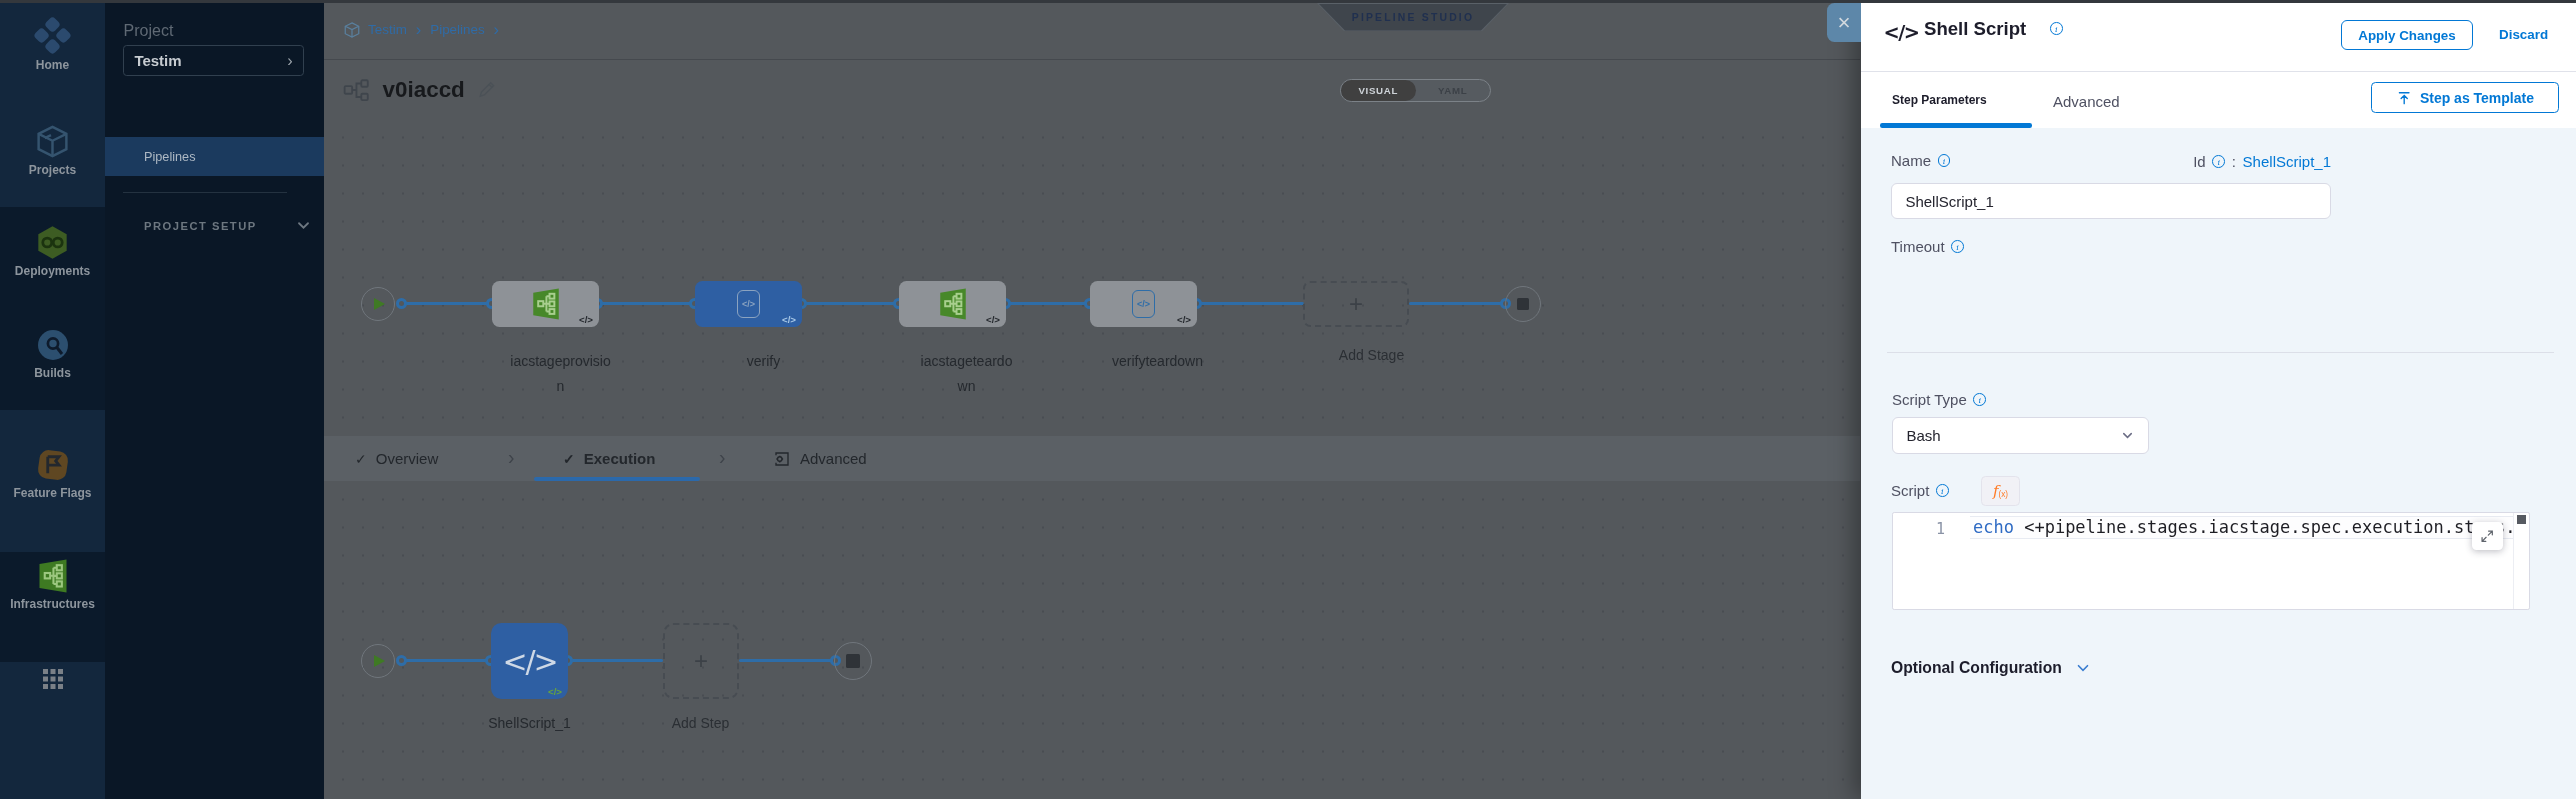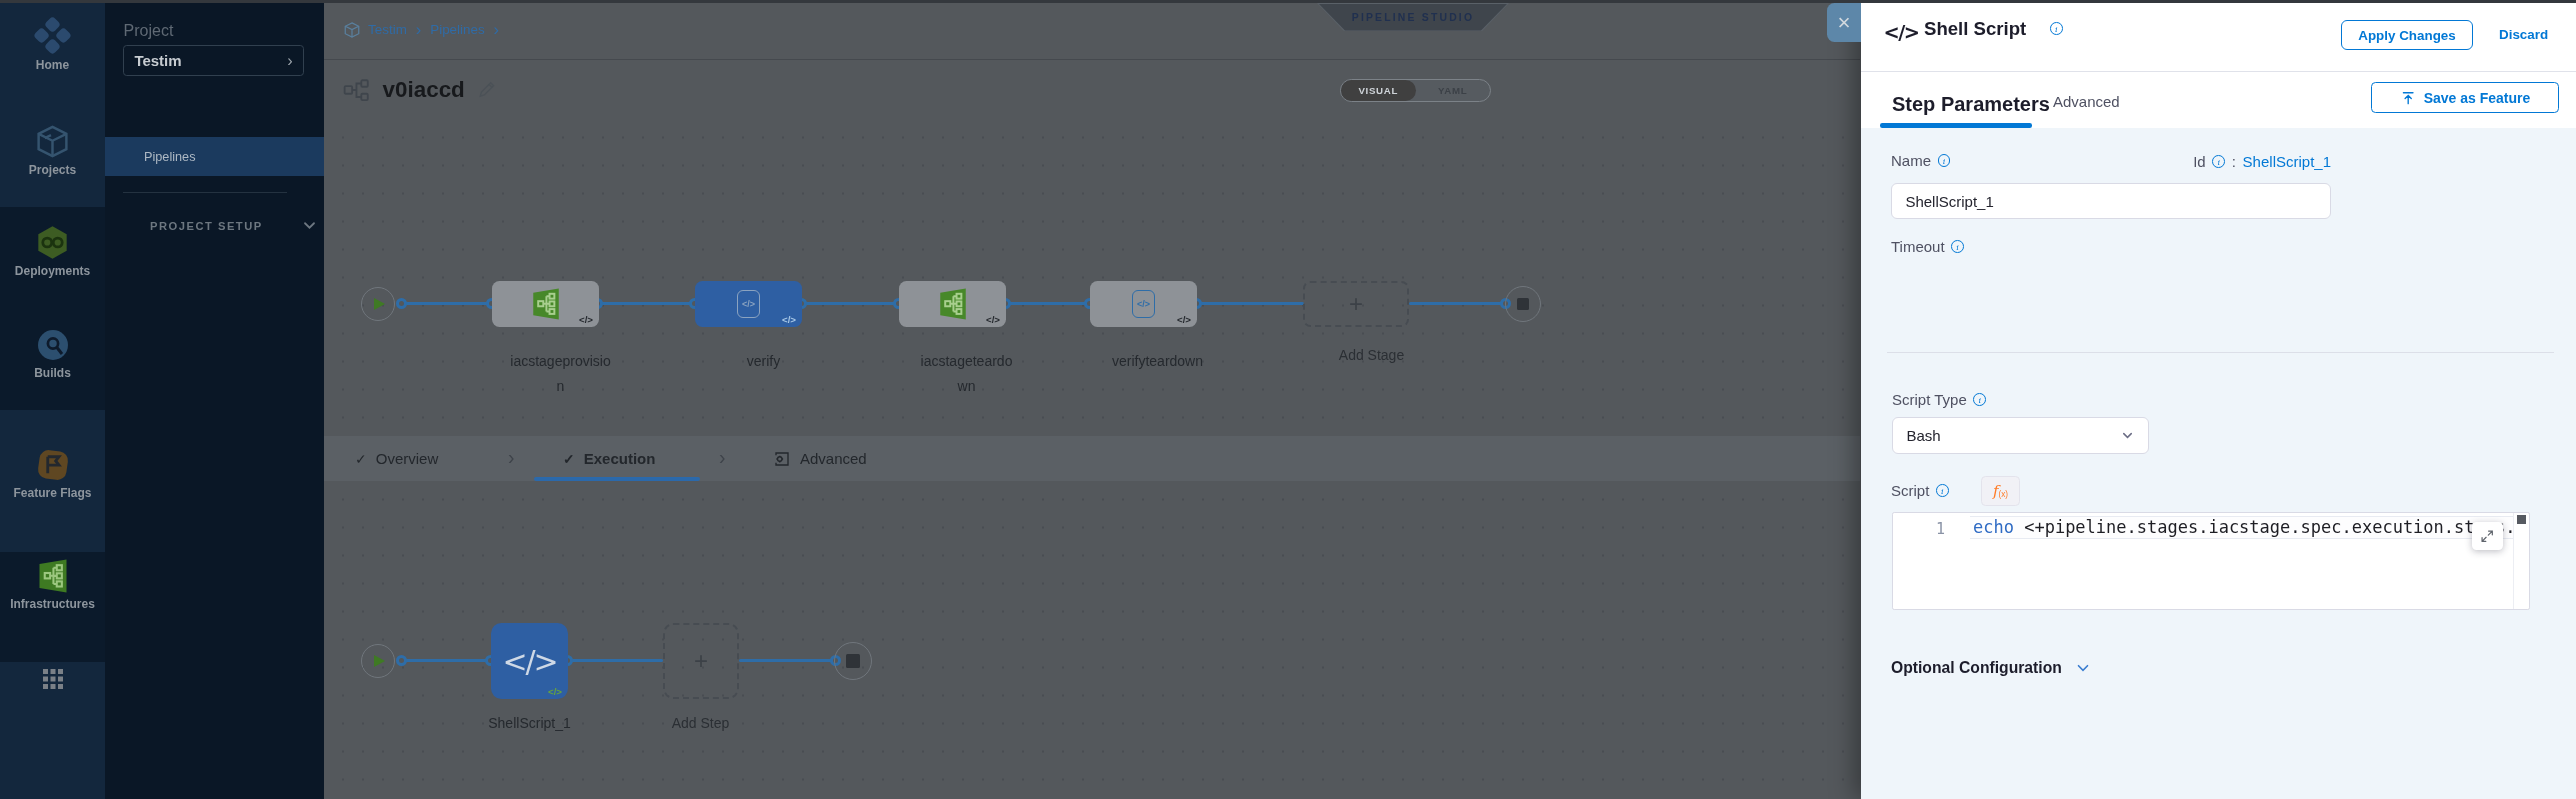--- a/index.html
+++ b/index.html
@@ -22,21 +22,21 @@
   .proj-select{position:absolute;left:18px;top:45px;width:181px;height:31px;border:0.7px solid #31404f;
                border-radius:3.7px;display:flex;align-items:center;justify-content:space-between;
                padding:0 10.4px;box-sizing:border-box;}
   .proj-select .pname{font-size:15px;font-weight:700;color:#c7ccd1;}
   .proj-select .chev{font-size:16.4px;color:#9aa2aa;line-height:1;}
   .proj-item{position:absolute;left:0;width:219px;height:39px;display:flex;align-items:center;
              padding-left:39px;box-sizing:border-box;font-size:12.7px;color:#828a92;}
   .proj-item.sel{background:#1b3a5e;color:#aeb9c4;}
   .proj-div{position:absolute;left:18px;width:164px;height:0.7px;background:#243240;}
   .proj-setup{position:absolute;left:39px;top:218px;font-size:11.2px;letter-spacing:1.5px;color:#6d7780;
-              font-weight:700;display:flex;align-items:center;gap:39px;margin-left:6px;}
+              font-weight:700;display:flex;align-items:center;gap:39px;}
 
   
   .canvas{left:324px;top:0;width:1536px;height:799px;background:#54585c;z-index:4;}
   .dotted{background-image:radial-gradient(circle,#494d52 1.2px,rgba(0,0,0,0) 1.3px);
           background-size:20px 28px;background-position:9px 4.5px;}
   .crumb-row{left:0;top:0;width:1536px;height:60px;border-bottom:0.7px solid #45494e;
              display:flex;align-items:center;padding-left:18.6px;box-sizing:border-box;gap:7.5px;}
   .crumb-txt{font-size:13.4px;color:#2f6ba6;}
   .crumb-sep{font-size:16.4px;color:#2f6ba6;line-height:1;padding:0 1.5px;}
   .title-row{left:0;top:60px;width:1536px;height:60px;display:flex;align-items:center;
@@ -104,21 +104,21 @@
   .dtitle{position:absolute;left:63px;top:18px;font-size:18.6px;font-weight:700;color:#1d1d2b;}
   .info{display:inline-flex;width:12.7px;height:12.7px;border:1.1px solid #0278d5;border-radius:50%;
         align-items:center;justify-content:center;font-size:8.2px;color:#0278d5;
         font-family:"DejaVu Serif",serif;font-style:italic;box-sizing:border-box;flex:none;}
   .dtitle-info{position:absolute;left:189px;top:22.4px;}
   .btn-outline{border:1.1px solid #0278d5;border-radius:6px;color:#0278d5;font-weight:600;
                display:flex;align-items:center;justify-content:center;box-sizing:border-box;background:#fff;}
   .apply{position:absolute;left:480px;top:20px;width:132px;height:30px;font-size:13.4px;}
   .discard{position:absolute;left:638px;top:27px;font-size:13.4px;font-weight:600;color:#0278d5;}
   .dtabs{position:absolute;left:0;top:72px;width:715px;height:57px;background:#fff;}
-  .dtab1{position:absolute;left:31px;top:21px;font-size:20px;font-weight:700;color:#1d1d2b;}
+  .dtab1{position:absolute;left:31px;top:21px;font-size:12px;font-weight:700;color:#1d1d2b;}
   .dtab2{position:absolute;left:192px;top:21px;font-size:15px;color:#4f5162;}
   .dtab-underline{position:absolute;left:18.6px;top:51px;width:152px;height:4.5px;background:#0278d5;border-radius:2.2px;}
   .savebtn{position:absolute;left:510px;top:10.4px;width:188px;height:31px;border-radius:4.5px;
            font-size:14px;gap:7.5px;}
   .dcontent{position:absolute;left:0;top:128px;width:715px;height:671px;background:#eff5fa;}
   .flabel{position:absolute;font-size:15px;color:#4f5162;display:flex;align-items:center;gap:6.7px;}
   .finput{position:absolute;height:36px;border:0.7px solid #d9dae5;border-radius:6px;background:#fff;
           font-size:15px;color:#24242e;padding:0 13.4px;box-sizing:border-box;
           font-family:"Liberation Sans",sans-serif;}
   .idrow{position:absolute;top:25px;right:245px;font-size:15px;color:#4f5162;display:flex;
@@ -466,21 +466,21 @@
     </div>
 
     <div class="dtabs">
       <div class="dtab1">Step Parameters</div>
       <div class="dtab2">Advanced</div>
       <div class="dtab-underline"></div>
       <div class="btn-outline savebtn">
         <svg width="16.4" height="16.4" viewBox="0 0 24 24" fill="none" stroke="#0278d5" stroke-width="2" stroke-linecap="round">
           <path d="M5 4h14M12 8v12M7.5 12.5 12 8l4.5 4.5"></path>
           </svg>
-        <span>Save as Feature</span>
+        <span>Step as Template</span>
       </div>
     </div>
 
     <div class="dcontent">
 
       <div class="flabel" style="left:30px;top:24px;">
         <span>Name</span>
         <span class="info">i</span>
       </div>
       <div class="idrow">

